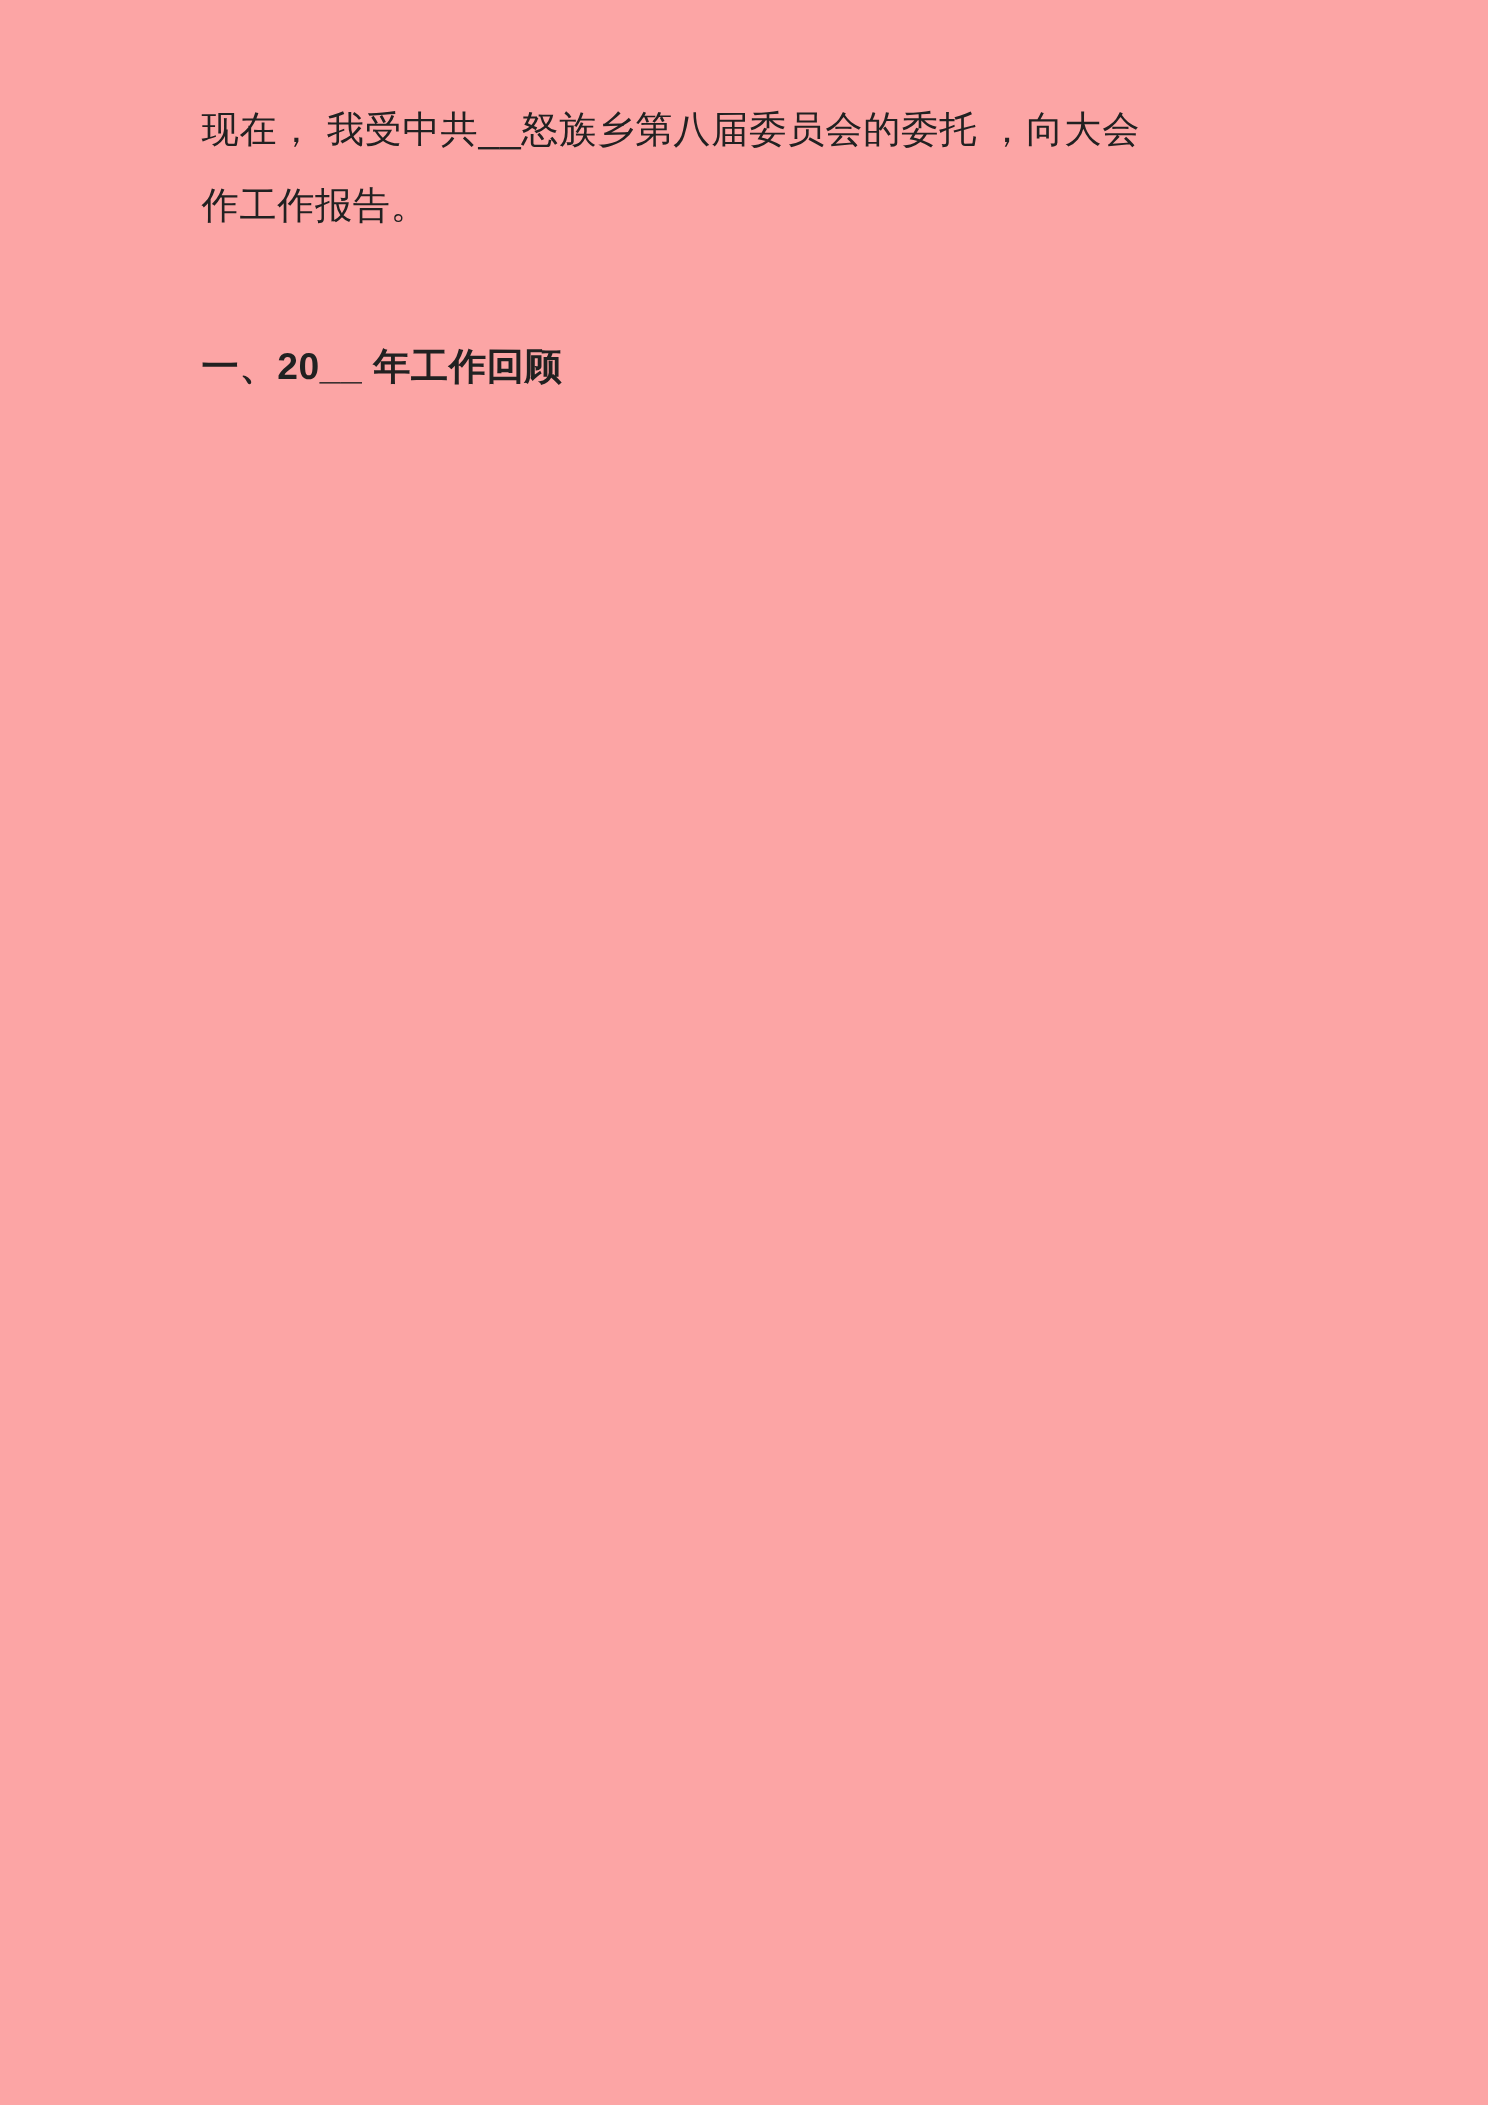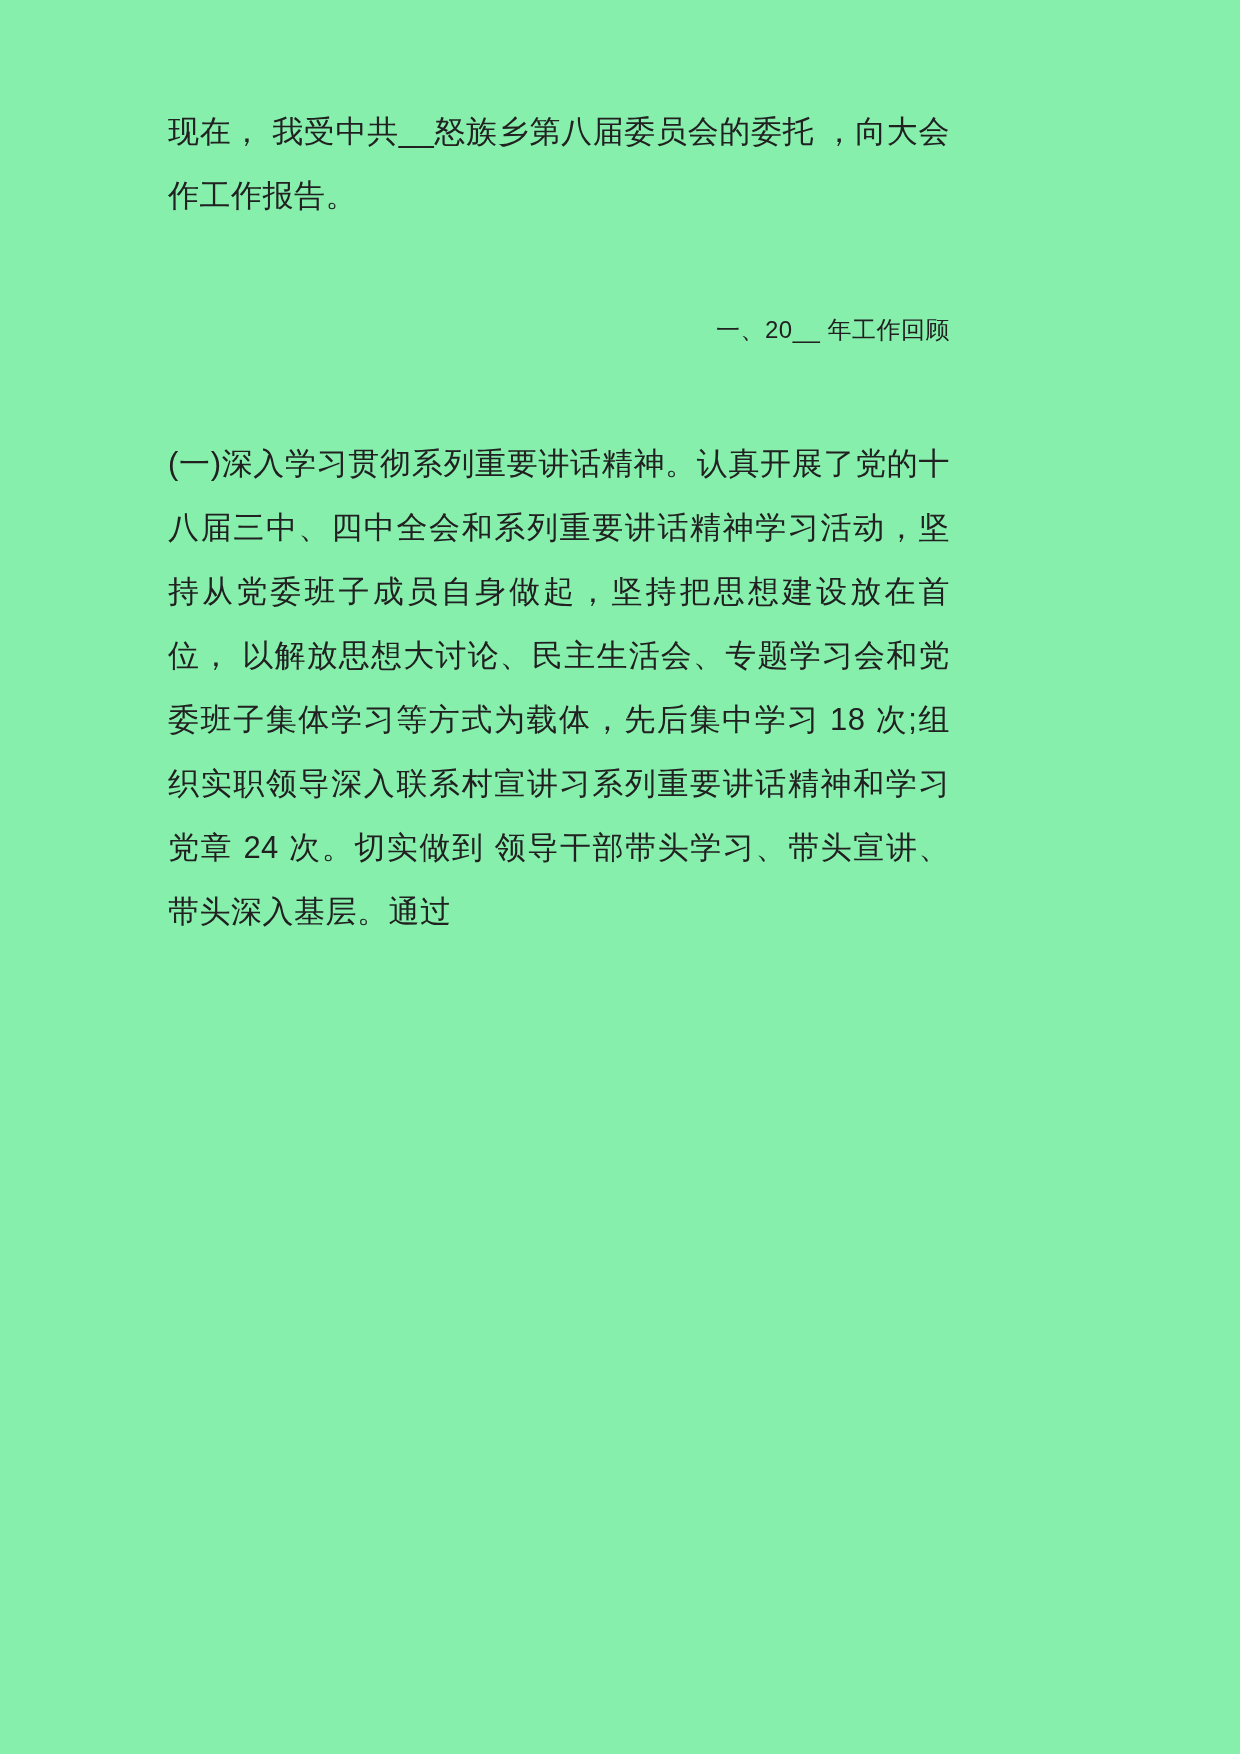--- a/index.html
+++ b/index.html
@@ -4,50 +4,48 @@
 <style>
   html, body {
     margin: 0;
     padding: 0;
     background: #ffffff;
   }
   .page {
     position: relative;
     width: 1240px;
     height: 1754px;
-    background: #86efac;
+    background: #fca5a5;
     box-sizing: border-box;
-    padding: 100px 290px 0 168px;
+    padding: 76px 290px 0 168px;
     overflow: hidden;
     font-family: "Liberation Sans", "DejaVu Sans", sans-serif;
     color: #212121;
   }
   .doc-block {
     font-size: 31px;
     line-height: 64px;
     margin: 0 0 70px 0;
     text-align: justify;
     letter-spacing: 0.5px;
     word-break: break-all;
     font-weight: 400;
   }
   .doc-heading {
-    font-size: 24px;
+    font-size: 31px;
     line-height: 64px;
     margin: 0 0 70px 0;
-    font-weight: 400;
+    font-weight: 700;
     letter-spacing: 0.5px;
-    text-align: right;
   }
 </style>
 </head>
 <body>
 
 <div class="page">
 
   <p class="doc-block">现在， 我受中共__怒族乡第八届委员会的委托 ，向大会作工作报告。</p>
 
   <h2 class="doc-heading">一、20__ 年工作回顾</h2>
 
 
-  <p class="doc-block">(一)深入学习贯彻系列重要讲话精神。认真开展了党的十八届三中、四中全会和系列重要讲话精神学习活动，坚持从党委班子成员自身做起，坚持把思想建设放在首位， 以解放思想大讨论、民主生活会、专题学习会和党委班子集体学习等方式为载体，先后集中学习 18 次;组织实职领导深入联系村宣讲习系列重要讲话精神和学习党章 24 次。切实做到 领导干部带头学习、带头宣讲、带头深入基层。通过</p>
 
 </div>
 
 </body></html>

